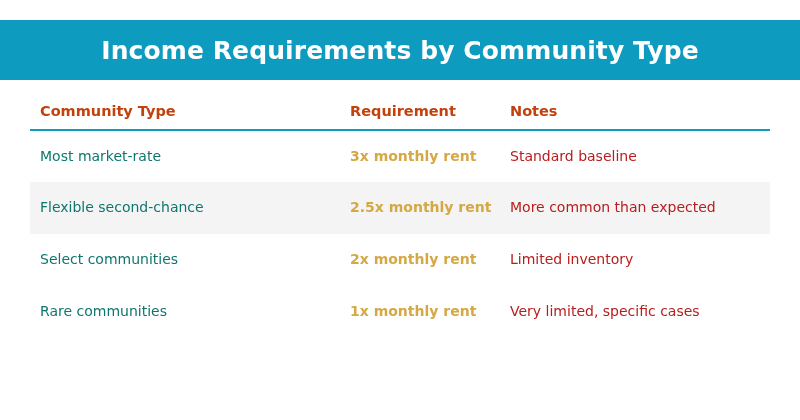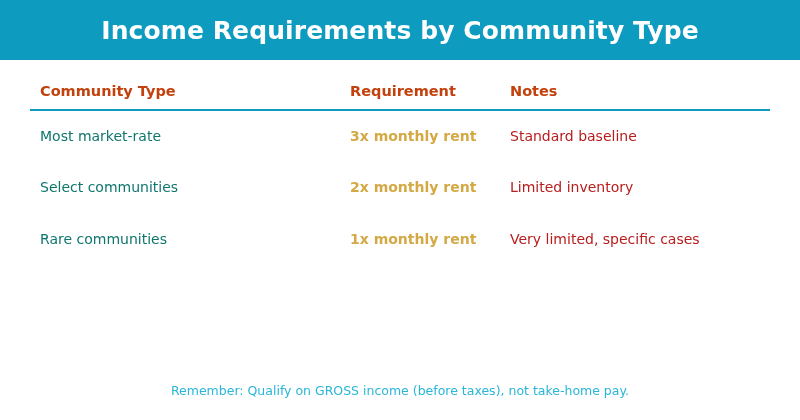--- a/index.html
+++ b/index.html
@@ -21,20 +21,21 @@
     box-sizing: border-box;
   }
 
   
   .header-banner {
     height: 60px;
     background: #0d9bbf;
     display: flex;
     align-items: center;
     justify-content: center;
+    margin-top: 20px;
   }
   .header-title {
     color: #ffffff;
     font-size: 25px;
     font-weight: bold;
     letter-spacing: 0.1px;
     line-height: 1;
     text-align: center;
   }
 
@@ -124,33 +125,37 @@
         </tr>
       </thead>
       <tbody>
 
         <tr>
           <td class="cell-type">Most market-rate</td>
           <td class="cell-req">3x monthly rent</td>
           <td class="cell-notes">Standard baseline</td>
         </tr>
 
+        <tr class="striped">
+          <td class="cell-type">Flexible second-chance</td>
+          <td class="cell-req">2.5x monthly rent</td>
+          <td class="cell-notes">More common than expected</td>
+        </tr>
 
         <tr>
           <td class="cell-type">Select communities</td>
           <td class="cell-req">2x monthly rent</td>
           <td class="cell-notes">Limited inventory</td>
         </tr>
 
 
         <tr>
           <td class="cell-type">Rare communities</td>
           <td class="cell-req">1x monthly rent</td>
           <td class="cell-notes">Very limited, specific cases</td>
         </tr>
 
       </tbody>
     </table>
   </div>
 
-  <div class="footer-note">Remember: Qualify on GROSS income (before taxes), not take-home pay.</div>
 
 </div>
 
 </body></html>

